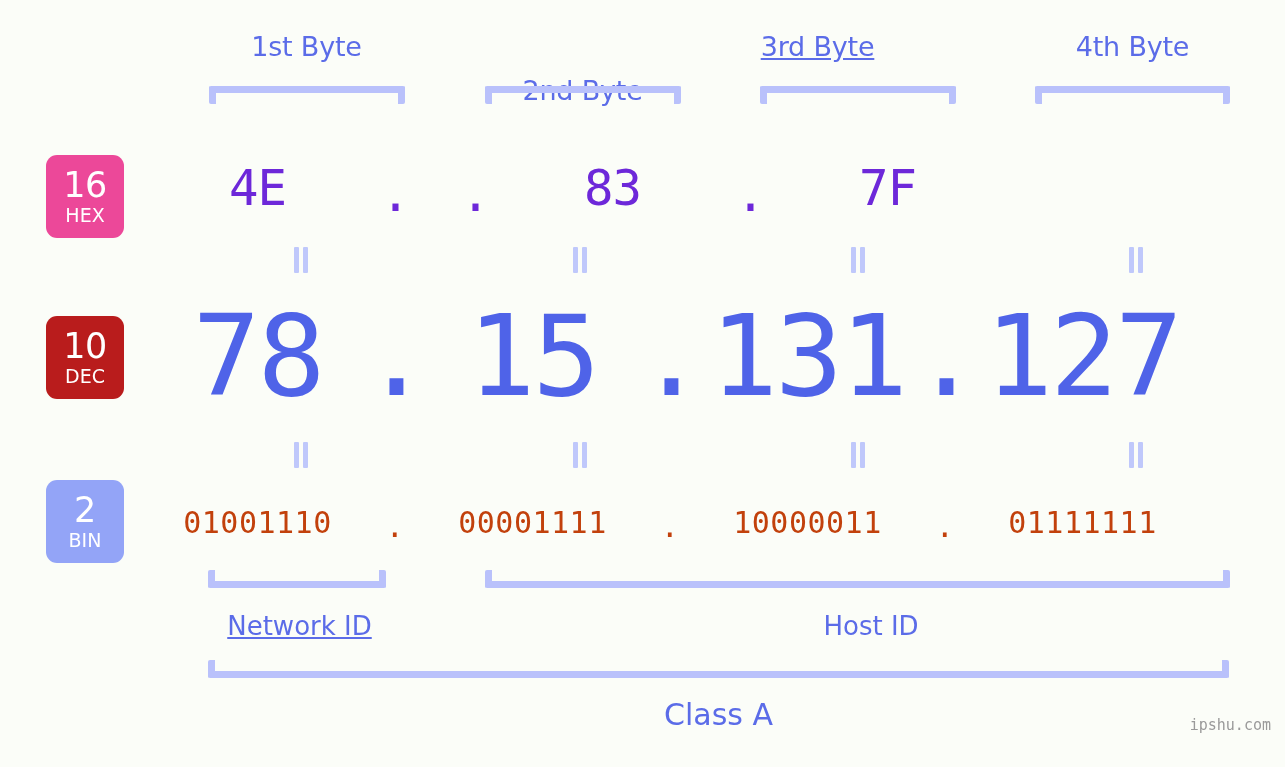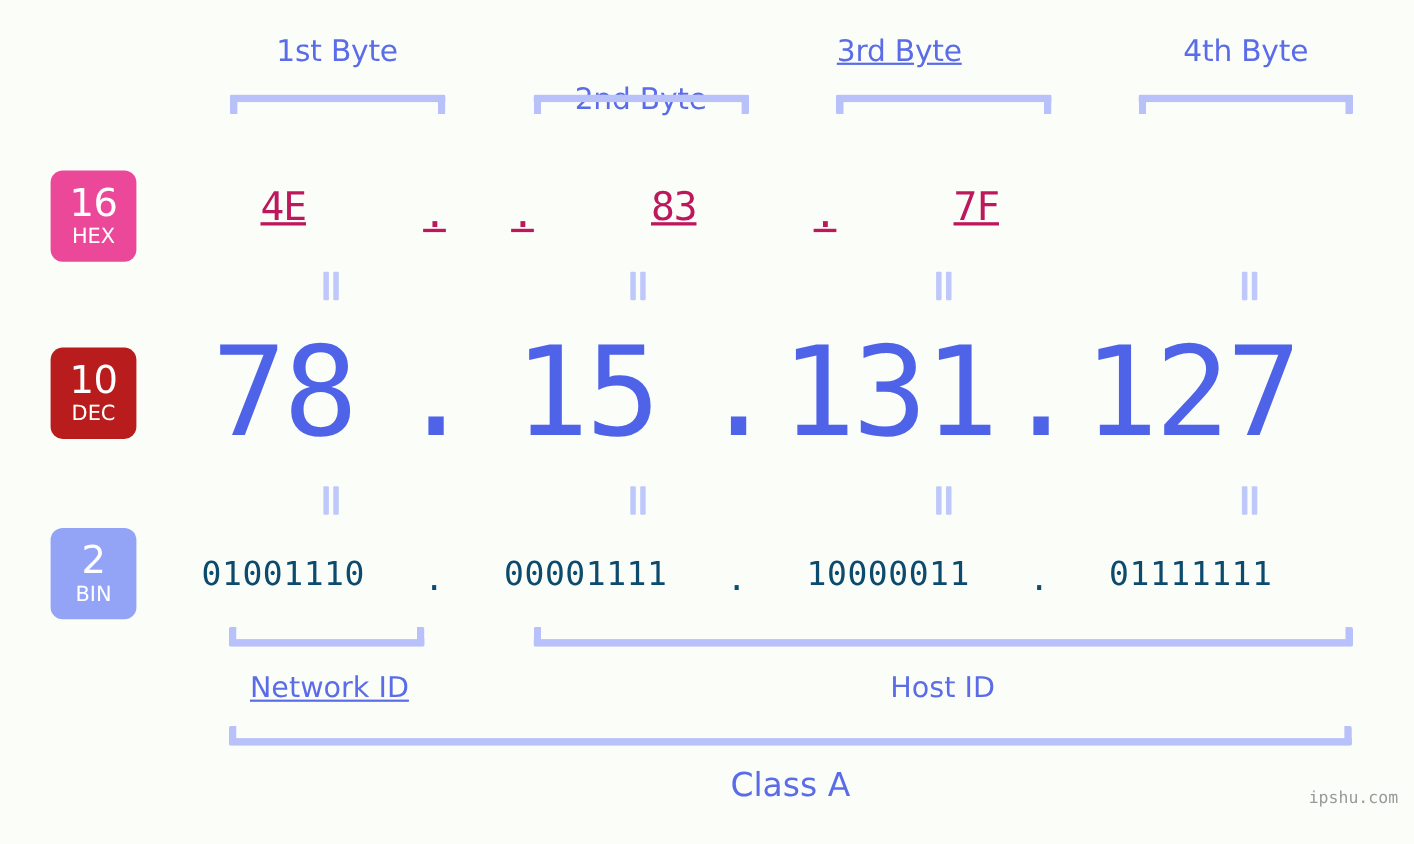--- a/index.html
+++ b/index.html
@@ -92,24 +92,23 @@
     align-items: center;
     justify-content: flex-start;
     font-family: "DejaVu Sans Mono", monospace;
     white-space: nowrap;
   }
 
   
   .row-hex {
     top: 152px;
     height: 72px;
-    font-size: 36px;
-    color: #be185d;
+    font-size: 49px;
+    color: #6d28d9;
     letter-spacing: -1px;
-    text-decoration: underline;
   }
   .row-hex .cell {
     width: 195px;
     text-align: center;
     display: inline-block;
   }
   .row-hex .dot {
     width: 80px;
     text-align: center;
     display: inline-block;
@@ -134,21 +133,21 @@
     width: 80px;
     text-align: center;
     display: inline-block;
   }
 
   
   .row-bin {
     top: 494px;
     height: 56px;
     font-size: 30px;
-    color: #0c4a6e;
+    color: #c2410c;
     letter-spacing: 0.5px;
   }
   .row-bin .cell {
     width: 195px;
     text-align: center;
     display: inline-block;
   }
   .row-bin .dot {
     width: 80px;
     text-align: center;
@@ -270,20 +269,20 @@
     <span class="dot">.</span>
     <span class="cell">10000011</span>
     <span class="dot">.</span>
     <span class="cell">01111111</span>
   </div>
 
   <div class="bracket-up" style="left:208px;top:570px;width:178px;"></div>
   <div class="bracket-up" style="left:485px;top:570px;width:745px;"></div>
 
   <div class="id-label" style="left:208px;top:611px;width:183px;text-decoration:underline;">Network ID</div>
-  <div class="id-label" style="left:485px;top:611px;width:744px;">Host ID</div>
+  <div class="id-label" style="left:499px;top:611px;width:744px;">Host ID</div>
 
   <div class="bracket-up" style="left:208px;top:660px;width:1021px;"></div>
   <div class="class-label">Class A</div>
 
   <div class="watermark">ipshu.com</div>
 
 </div>
 
 </body></html>

